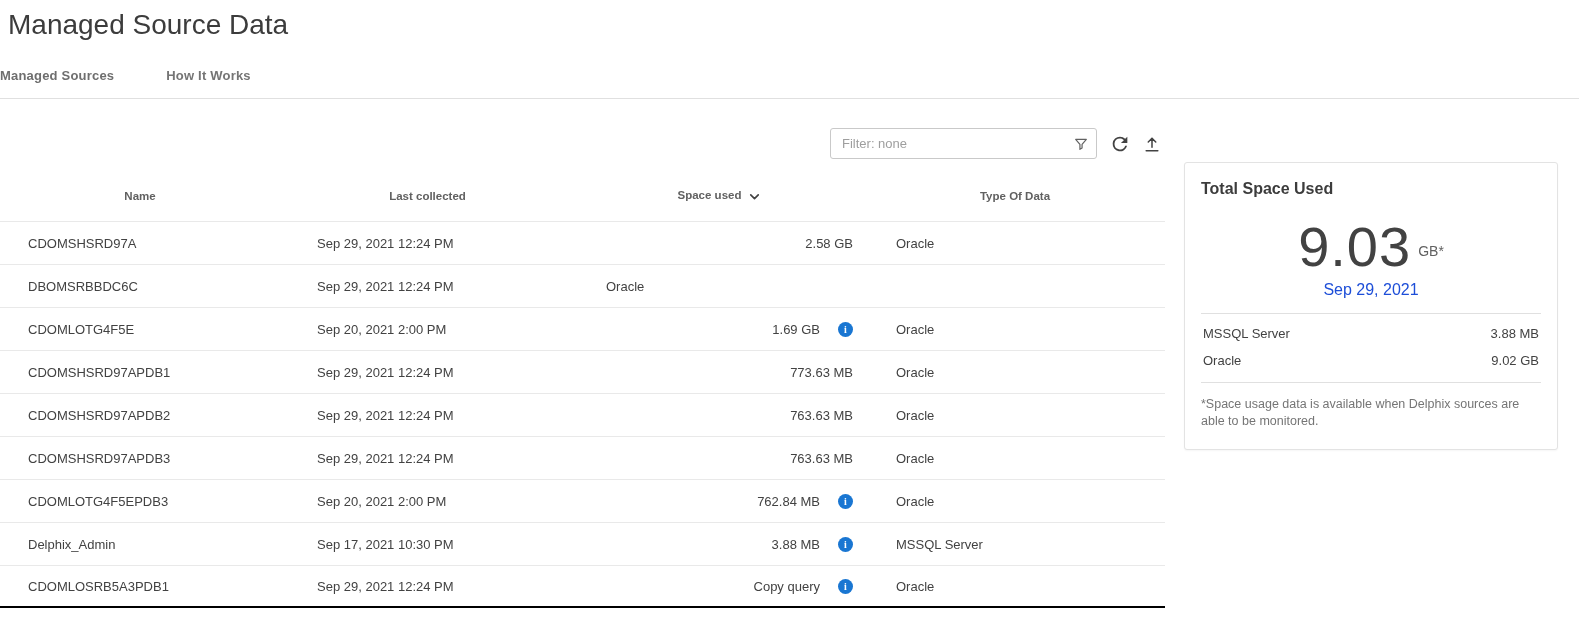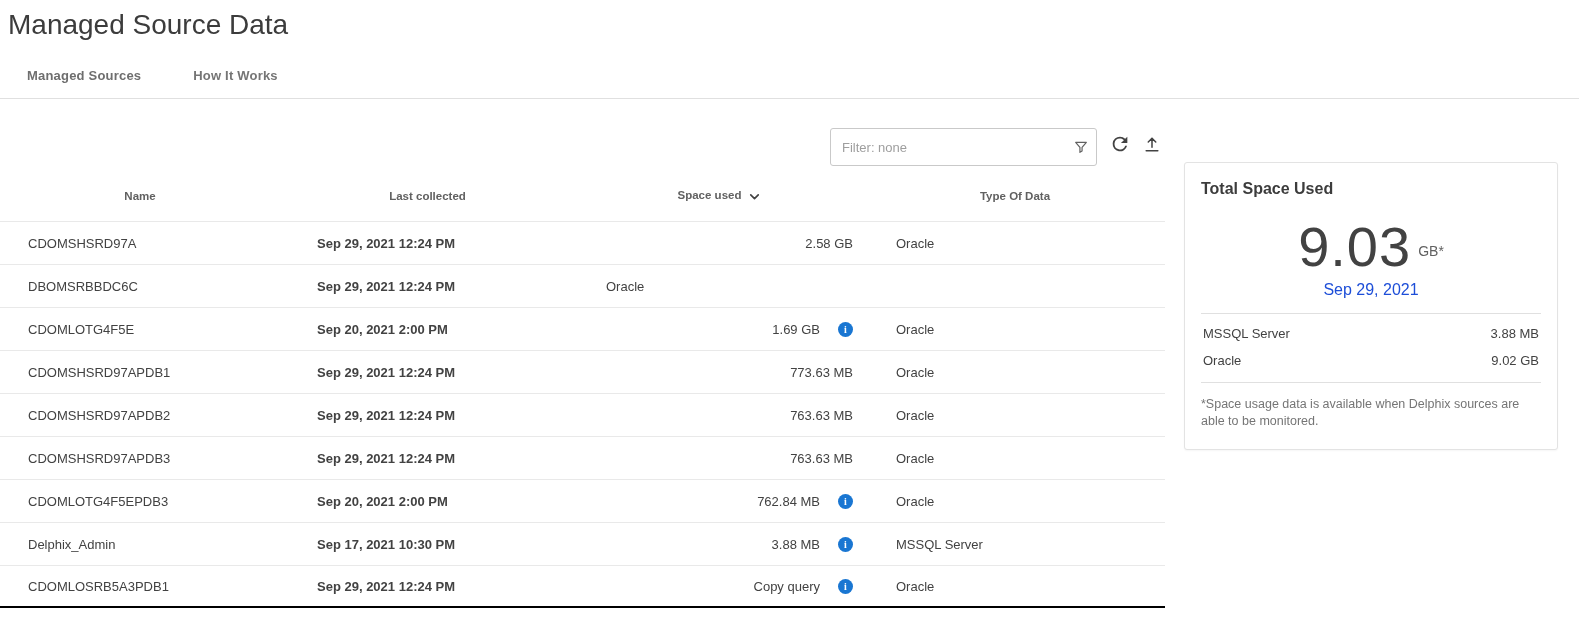--- a/index.html
+++ b/index.html
@@ -16,40 +16,39 @@
     font-size: 28px;
     font-weight: 400;
     color: #3c3c3c;
     padding: 9px 0 0 8px;
   }
 
   
   .tabbar {
     display: flex;
     gap: 52px;
-    padding-left: 27px;
     margin-top: 27px;
     border-bottom: 1px solid #e0e0e0;
   }
   .tab {
     font-size: 13px;
     font-weight: bold;
     letter-spacing: .2px;
     color: #757575;
     padding-bottom: 15px;
     cursor: pointer;
   }
   .tab.active { color: #6e6e6e; }
 
   
   .toolbar { position: relative; height: 72px; }
   .filter-box {
     position: absolute;
     left: 830px; top: 29px;
-    width: 267px; height: 38px;
+    width: 267px; height: 31px;
     border: 1px solid #c9c9c9;
     border-radius: 3px;
     display: flex; align-items: center;
     background: #fff;
   }
   .filter-box input {
     border: none; outline: none;
     flex: 1;
     height: 100%;
     padding: 0 6px 0 11px;
@@ -90,21 +89,21 @@
   .th { text-align: center; display: flex; align-items: flex-start; justify-content: center; gap: 6px; cursor: pointer; }
   .trow {
     height: 43px;
     font-size: 13px;
     color: #424242;
     border-top: 1px solid #e9e9e9;
     cursor: pointer;
   }
   .trow:last-child { border-bottom: 2px solid #000000; }
   .cell-name { padding-left: 28px; }
-  .cell-collected { padding-left: 37px; font-weight: bold; }
+  .cell-collected { padding-left: 37px; }
   .cell-space {
     display: flex; align-items: center; justify-content: flex-end;
     padding-right: 12px;
   }
   .cell-type { padding-left: 31px; }
   .info-icon {
     width: 15px; height: 15px;
     margin-left: 18px;
     border-radius: 50%;
     background: var(--info, #1976d2);

